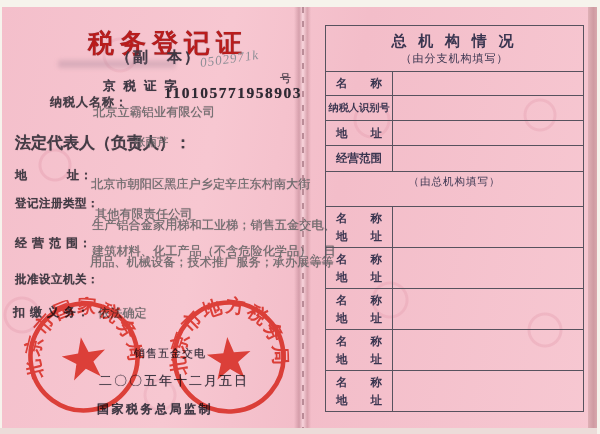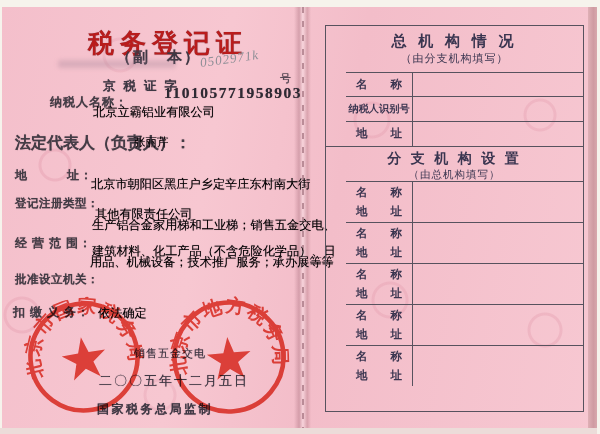--- a/index.html
+++ b/index.html
@@ -37,33 +37,33 @@
   .t{position:absolute;z-index:2;color:var(--ink);text-shadow:0 0 .7px rgba(60,40,55,.65);white-space:nowrap;}
   .smudge{position:absolute;z-index:2;background:rgba(150,120,140,.28);filter:blur(2px);border-radius:3px;}
   
   .title{font-size:26px;font-weight:bold;letter-spacing:6px;color:#b91c1c;}
   .subtitle{font-size:15px;font-weight:bold;letter-spacing:2px;}
   .hand{font-size:13px;font-style:italic;color:#8d8e96;text-shadow:none;transform:rotate(-8deg);letter-spacing:1px;}
   .certpre{font-size:12.5px;font-weight:bold;letter-spacing:8px;}
   .certno{font-size:15.5px;font-weight:bold;letter-spacing:1.5px;color:#2e2a33;}
   .certsuf{font-size:11px;}
   .lbl{font-size:12px;font-weight:bold;letter-spacing:1px;color:#443d46;}
-  .val{font-size:12.2px;color:#000000;}
+  .val{font-size:12.2px;color:#737373;}
   .cap{font-size:11px;letter-spacing:1px;}
   .date{font-size:13px;letter-spacing:2px;}
   .foot{font-size:12px;font-weight:bold;letter-spacing:2.5px;}
   
   .stamp{position:absolute;z-index:4;mix-blend-mode:multiply;opacity:.85;}
   
   #ho-table{position:absolute;left:325px;top:25px;width:259px;height:387px;z-index:2;
     border:1.5px solid var(--bd);box-sizing:border-box;display:flex;flex-direction:column;color:#3a3550;}
   .thead{text-align:center;}
   .thead .tt{font-size:15px;font-weight:bold;letter-spacing:4px;}
   .thead .ts{font-size:11px;letter-spacing:1px;}
-  .trow{display:flex;border-top:1px solid var(--bd);box-sizing:border-box;margin-left:20px;}
+  .trow{display:flex;border-top:1px solid var(--bd);box-sizing:border-box;}
   .tlabel{width:67px;border-right:1px solid var(--bd);box-sizing:border-box;display:flex;flex-direction:column;justify-content:center;align-items:center;font-size:11.5px;font-weight:bold;}
   .tlabel.sm{font-size:10.2px;}
   .tval{flex:1;}
   .h1{height:45.5px;padding-top:6px;box-sizing:border-box;}
   .h2{height:35px;padding-top:3px;box-sizing:border-box;}
   .r24{height:24px;} .r25{height:25px;} .r26{height:26px;} .r41{height:41px;}
   .glabel span{display:block;line-height:18.5px;}
 </style>
 </head>
 <body>
@@ -146,23 +146,26 @@
         <div class="tval"></div>
       </div>
       <div class="trow r25">
         <div class="tlabel sm">纳税人识别号</div>
         <div class="tval"></div>
       </div>
       <div class="trow r25">
         <div class="tlabel">地　　址</div>
         <div class="tval"></div>
       </div>
+      <div class="trow r26">
+        <div class="tlabel">经营范围</div>
+        <div class="tval"></div>
+      </div>
 
       <div class="thead h2" style="border-top:1px solid var(--bd);">
-        <div class="tt" style="font-size:14px;letter-spacing:3px;">分 支 机 构 设 置</div>
         <div class="ts" style="font-size:10.5px;">（由总机构填写）</div>
       </div>
 
       <div class="trow r41">
         <div class="tlabel glabel">
           <span>名　　称</span>
           <span>地　　址</span>
         </div>
         <div class="tval"></div>
       </div>

